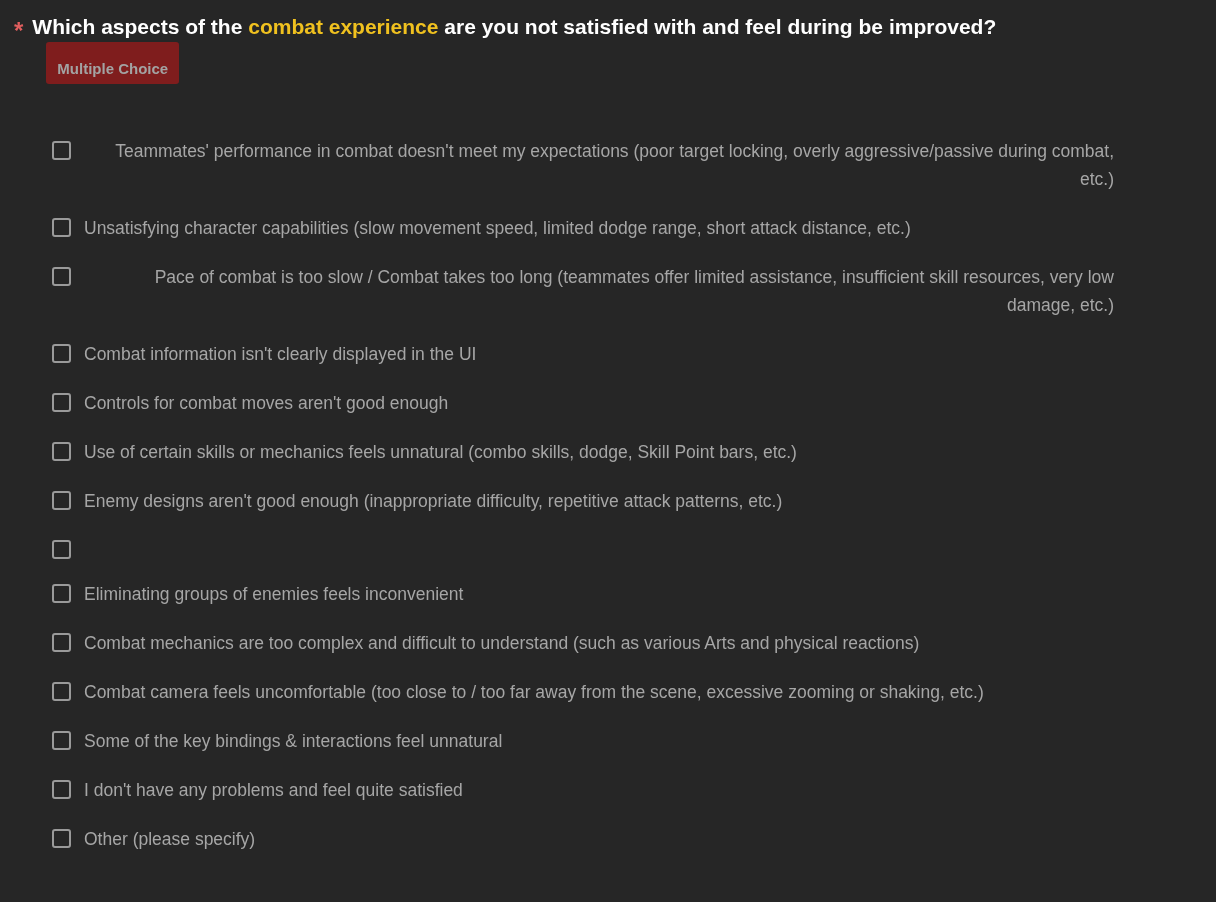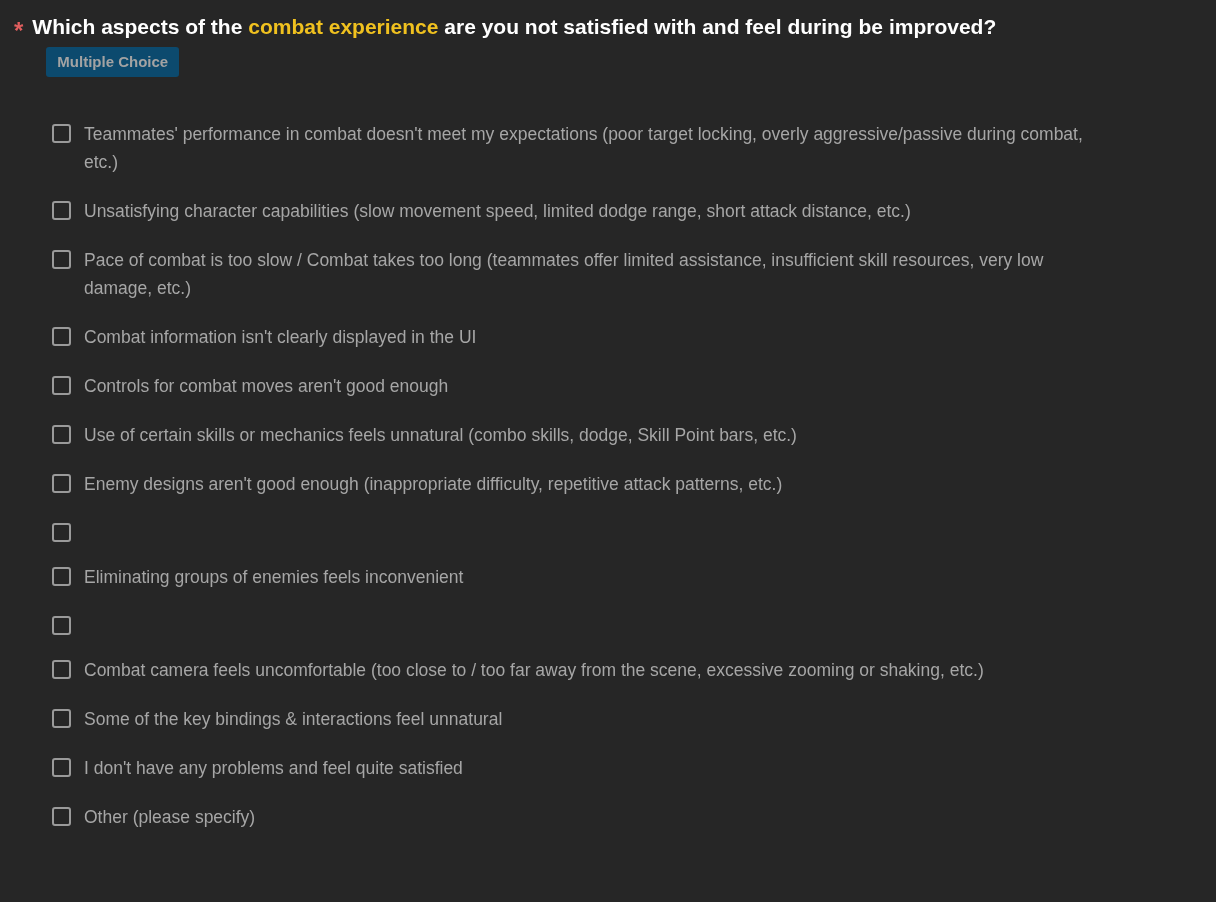--- a/index.html
+++ b/index.html
@@ -36,37 +36,38 @@
     max-width: 1055px;
   }
 
   .title-highlight {
     color: #f0c11f;
     text-align: right;
   }
 
   .type-badge {
     display: inline-block;
-    background: #0c4a6e;
+    background: #7f1d1d;
     color: #a3a3a3;
     font-size: 15px;
     font-weight: 600;
     line-height: 1;
-    padding: 7px 11px 8px 11px;
+    padding: 19px 11px 8px 11px;
     border-radius: 3px;
     margin-left: 14px;
     position: relative;
     top: -3px;
     white-space: nowrap;
     vertical-align: middle;
   }
 
   .options-list {
-    margin: 38px 0 0 52px;
+    margin: 50px 0 0 52px;
     max-width: 1062px;
+    text-align: right;
   }
 
   .option-row {
     display: flex;
     align-items: flex-start;
     margin-bottom: 21px;
     cursor: pointer;
   }
 
   .checkbox {
@@ -136,20 +137,21 @@
     <span class="checkbox"></span>
   </div>
 
   <div class="option-row">
     <span class="checkbox"></span>
     <span class="option-label">Eliminating groups of enemies feels inconvenient</span>
   </div>
 
   <div class="option-row">
     <span class="checkbox"></span>
+    <span class="option-label">Combat mechanics are too complex and difficult to understand (such as various Arts and physical reactions)</span>
   </div>
 
   <div class="option-row">
     <span class="checkbox"></span>
     <span class="option-label">Combat camera feels uncomfortable (too close to / too far away from the scene, excessive zooming or shaking, etc.)</span>
   </div>
 
   <div class="option-row">
     <span class="checkbox"></span>
     <span class="option-label">Some of the key bindings &amp; interactions feel unnatural</span>

